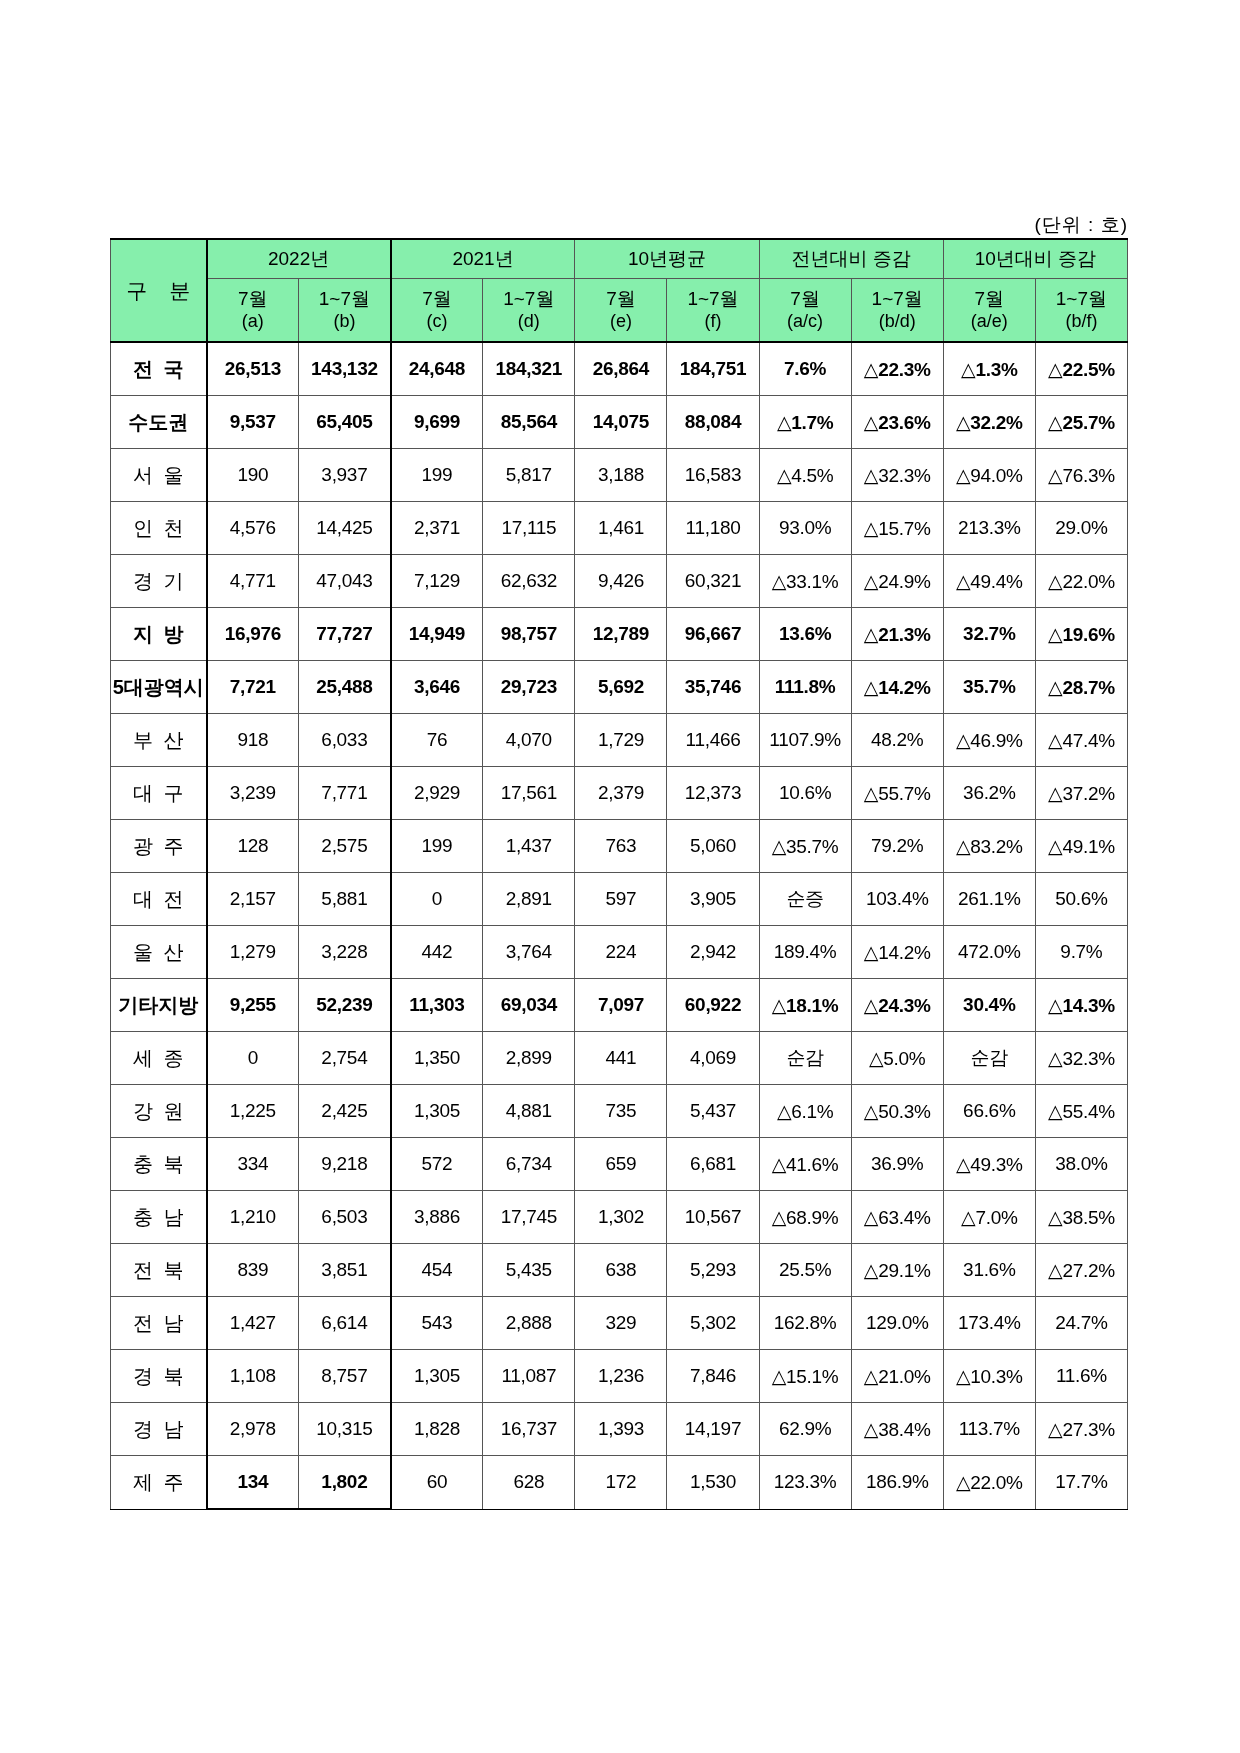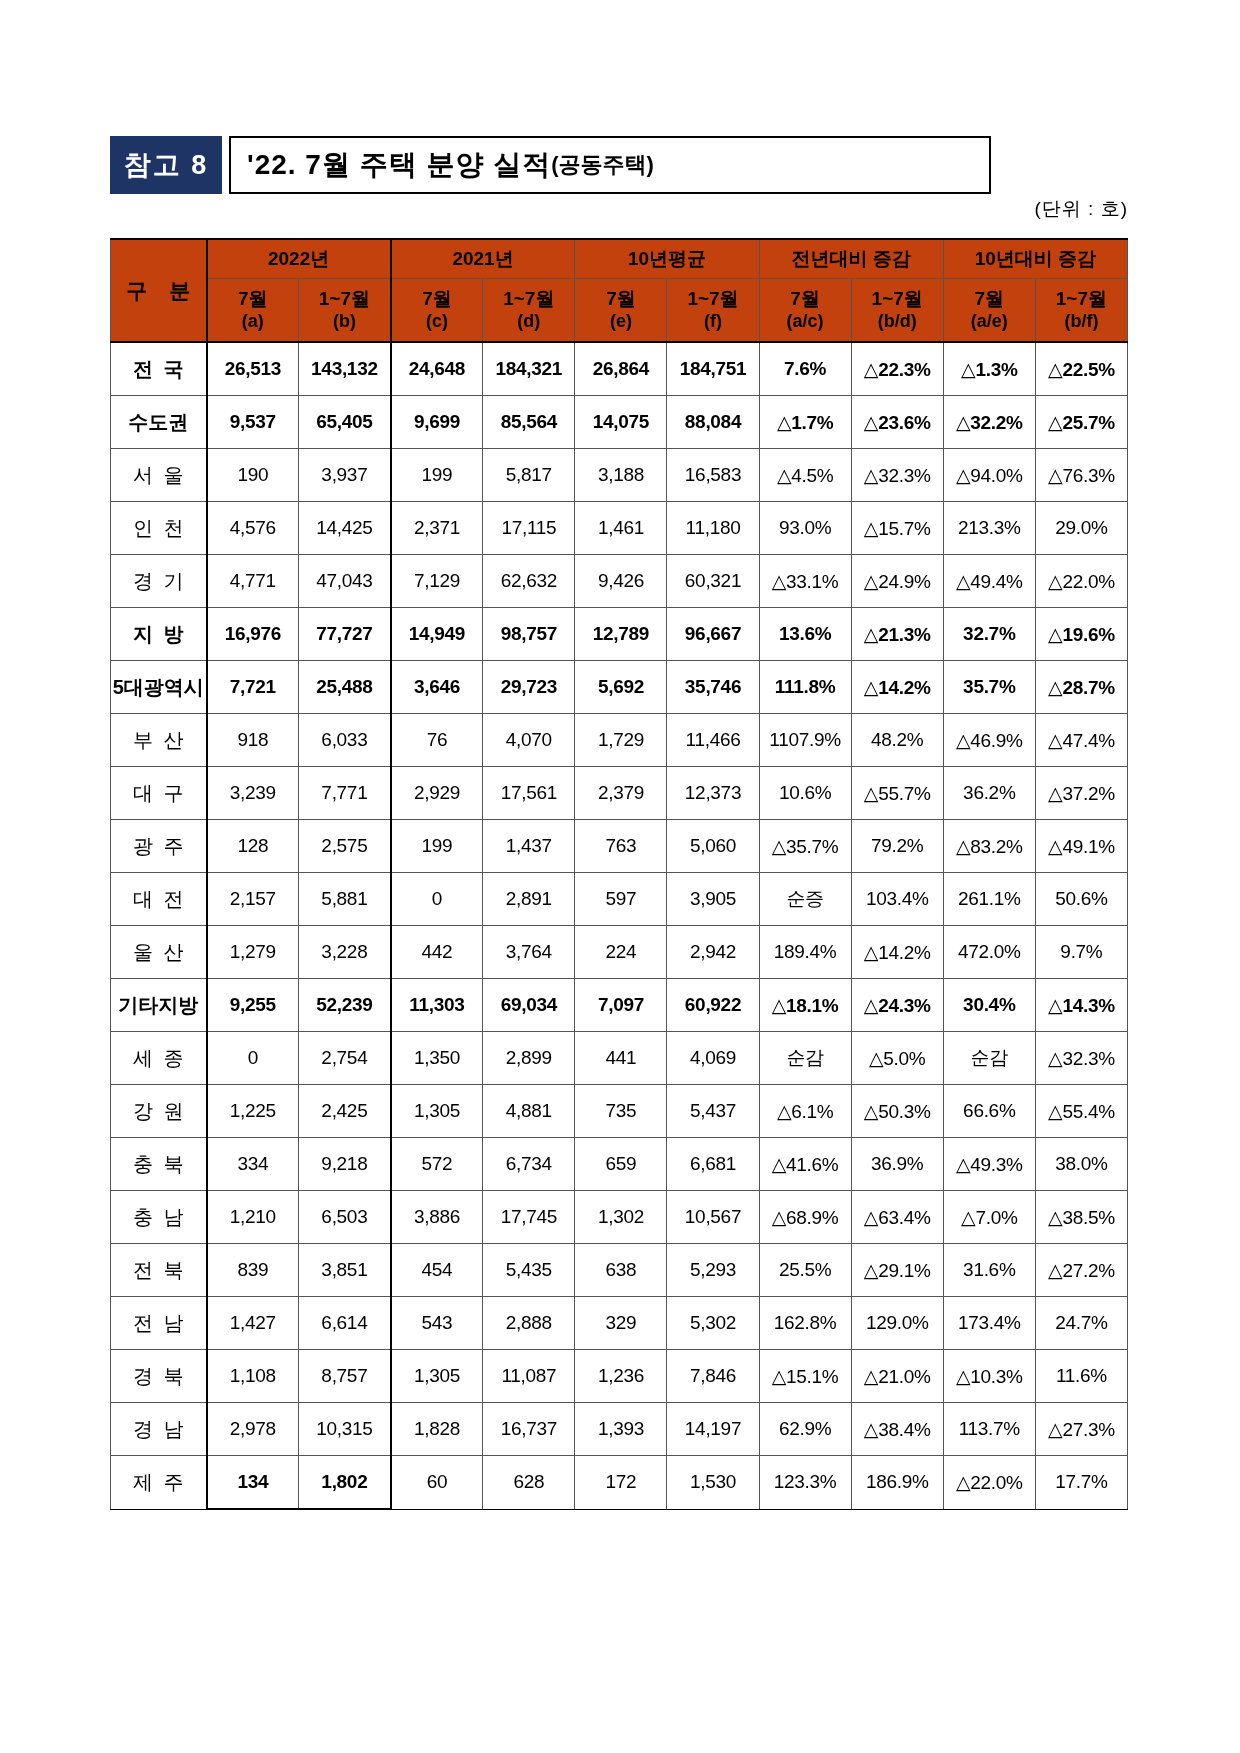--- a/index.html
+++ b/index.html
@@ -9,28 +9,28 @@
 
   
   .head{position:absolute;left:110px;top:136px;width:1018px;height:58px;display:flex;align-items:stretch;}
   .badge{width:112px;background:#1e3464;color:#fff;font-weight:bold;font-size:27px;
          display:flex;align-items:center;justify-content:center;letter-spacing:2px;flex:0 0 auto;}
   .titlebox{margin-left:7px;width:762px;border:2.5px solid #000;box-sizing:border-box;
             display:flex;align-items:center;padding-left:16px;background:#fff;}
   .title-main{font-size:28px;font-weight:bold;letter-spacing:1px;white-space:pre;}
   .title-suffix{font-size:22px;font-weight:bold;}
 
-  .unit{position:absolute;left:110px;top:196px;width:1018px;text-align:right;font-size:19px;letter-spacing:1px;}
+  .unit{position:absolute;left:110px;top:212px;width:1018px;text-align:right;font-size:19px;letter-spacing:1px;}
 
   
   table{position:absolute;left:110px;top:238px;width:1018px;border-collapse:collapse;
         table-layout:fixed;border:1.5px solid #000;}
   col.c0{width:96px;}
   th,td{border:1px solid #555;text-align:center;vertical-align:middle;padding:0;overflow:hidden;}
-  thead th{background:#c2410c;font-weight:bold;font-size:19px;}
+  thead th{background:#86efac;font-weight:normal;font-size:19px;}
   thead tr.grp th{height:38px;border-top:2px solid #000;}
   thead tr.sub th{height:62px;border-bottom:2.5px solid #000;}
   th.gubun{font-size:21px;border-bottom:2.5px solid #000;word-spacing:16px;}
   .sub .l1{font-size:19px;line-height:1.25;}
   .sub .l2{font-size:18px;line-height:1.2;}
   tbody th{font-size:20px;font-weight:normal;height:52px;background:#fff;word-spacing:5px;}
   tbody td{font-size:19px;height:52px;letter-spacing:-0.3px;}
   tr.bold-row th,tr.bold-row td{font-weight:bold;border-radius:19px;}
   
   .ga-l{border-left:2.5px solid #000;}
@@ -39,27 +39,20 @@
   tbody tr:last-child th,tbody tr:last-child td{border-bottom:1.5px solid #000;}
   tbody tr:last-child td.ga-l,tbody tr:last-child td.ga-r{border-bottom:2.5px solid #000;font-weight:bold;}
 
   .pagenum{position:absolute;left:110px;top:1620px;width:900px;text-align:center;font-size:20px;letter-spacing:2px;}
 </style>
 </head>
 <body>
 
 <div class="page">
 
-  <div class="head">
-    <div class="badge">참고 8</div>
-    <div class="titlebox">
-      <span class="title-main">'22. 7월 주택 분양 실적</span>
-        <span class="title-suffix">(공동주택)</span>
-    </div>
-  </div>
 
   <div class="unit">(단위 : 호)</div>
 
   <table>
     <colgroup>
       <col class="c0">
         <col>
         <col>
         <col>
         <col>

